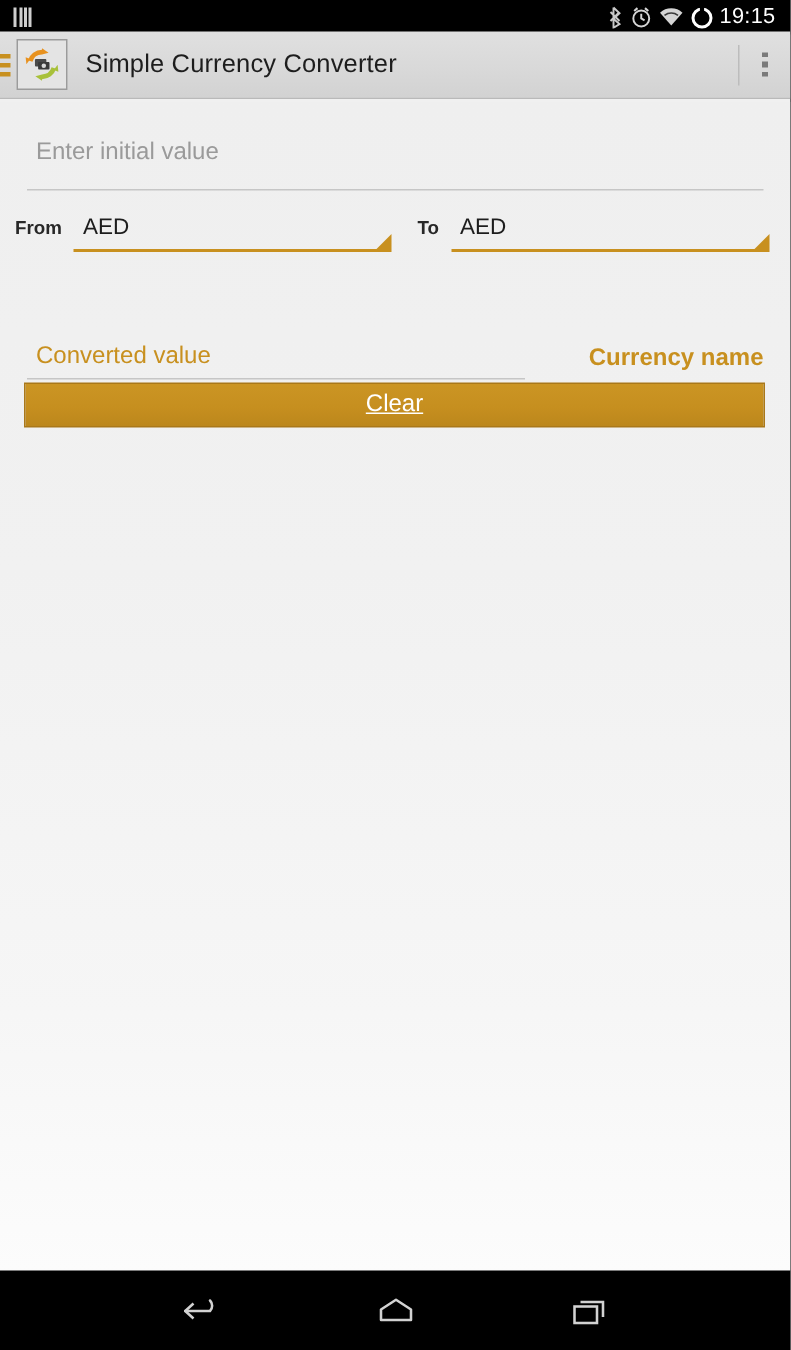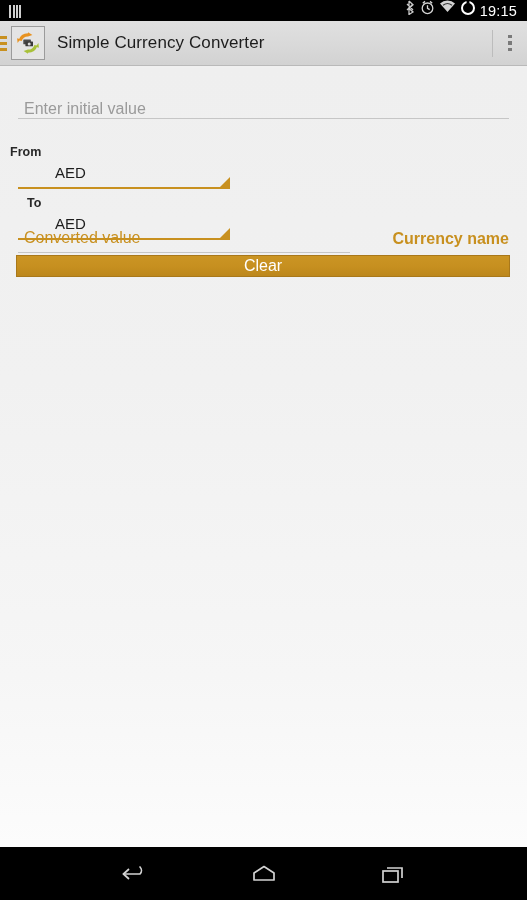--- a/index.html
+++ b/index.html
@@ -42,20 +42,21 @@
   .sim-glyph i {
     position: absolute;
     top: 0;
     width: 2px;
     height: 13px;
     background: #cfcfcf;
   }
   #status-right {
     margin-left: auto;
     display: flex;
+    align-items: center;
     gap: 4px;
     padding-right: 10px;
   }
   #status-right svg { display: block; }
   #clock-text {
     color: #ffffff;
     font-size: 14.5px;
     letter-spacing: 0.2px;
     line-height: 23px;
   }
@@ -149,46 +150,45 @@
     position: absolute;
     top: 68px; left: 0;
     width: 527px;
     height: 779px;
     background: linear-gradient(to bottom, #efefef 0%, #f1f1f1 40%, #f6f6f6 78%, #fcfcfc 100%);
   }
 
   
   #initial-value-field {
     position: absolute;
-    top: 17px;
+    top: 25px;
     left: 18px;
     width: 491px;
     height: 34px;
     border-bottom: 1px solid #c6c6c6;
     box-sizing: border-box;
     display: flex;
-    align-items: flex-end;
+    align-items: flex-start;
     cursor: text;
   }
   #initial-value-placeholder {
     font-size: 16px;
     color: #9a9a9a;
     padding-left: 6px;
   }
 
   
   #spinner-row {
     position: absolute;
     top: 70px;
     left: 10px;
     width: 507px;
     height: 34px;
     display: flex;
     align-items: flex-start;
-    flex-direction: column;
   }
   .spinner-label {
     font-size: 12.5px;
     font-weight: bold;
     color: #282828;
     padding-top: 7px;
     white-space: nowrap;
   }
   .spinner-box {
     position: relative;
@@ -197,21 +197,20 @@
     box-sizing: border-box;
     cursor: pointer;
   }
   #from-spinner { width: 212px; margin-left: 8px; }
   #to-spinner   { width: 212px; margin-left: 8px; }
   .spinner-value {
     font-size: 15px;
     color: #1d1d1d;
     padding-left: 6px;
     line-height: 28px;
-    margin-left: 31px;
   }
   .spinner-caret {
     position: absolute;
     right: 0;
     bottom: 0;
     width: 0; height: 0;
     border-left: 10px solid transparent;
     border-bottom: 10px solid #c8901f;
   }
   #to-label-wrap {
@@ -270,30 +269,31 @@
     white-space: nowrap;
     margin-top: 48px;
   }
 
   
   #clear-button {
     position: absolute;
     top: 187px;
     left: 16px;
     width: 494px;
-    height: 22px;
+    height: 30px;
     background: linear-gradient(to bottom, #cb9524 0%, #c68f1f 55%, #bc871c 100%);
     border: 1px solid #a9781a;
     box-sizing: border-box;
     display: flex;
     align-items: center;
     justify-content: center;
     font-size: 16px;
     color: #ffffff;
     cursor: pointer;
+    text-decoration: underline;
   }
 
   
   #nav-bar {
     position: absolute;
     bottom: 0; left: 0;
     width: 527px;
     height: 53px;
     background: #000000;
     display: flex;

